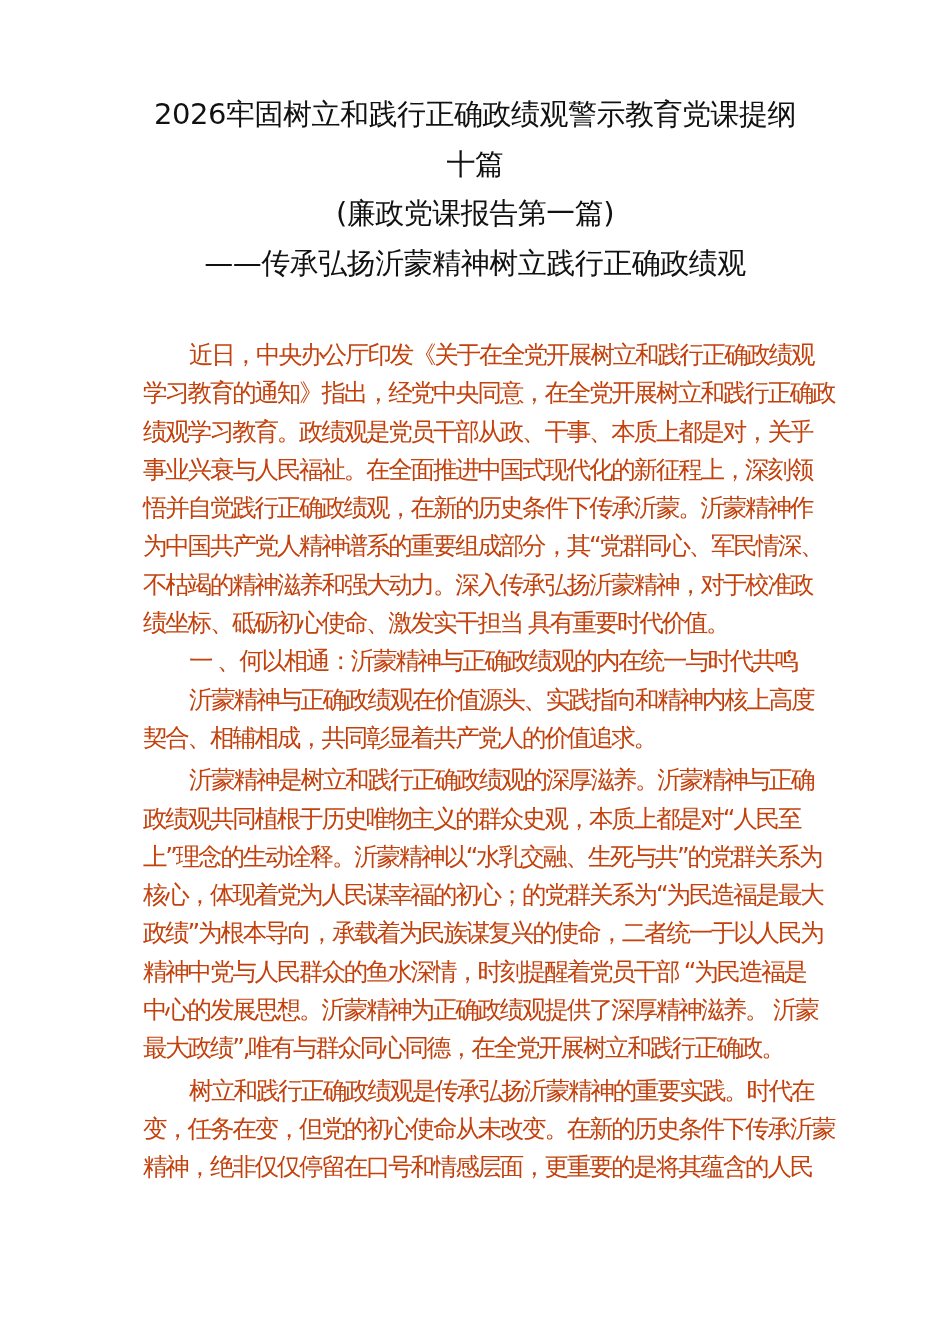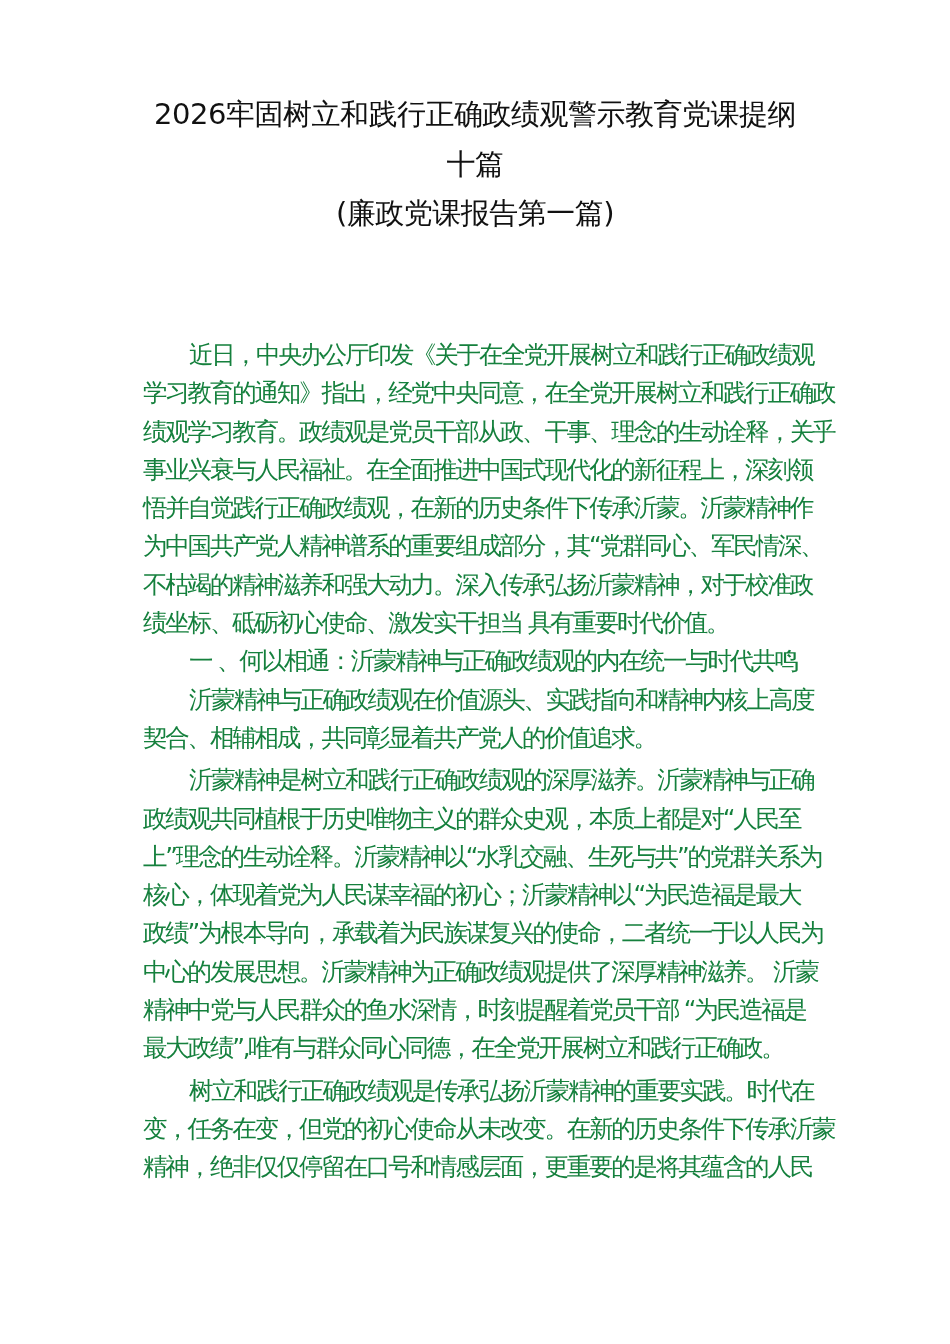--- a/index.html
+++ b/index.html
@@ -43,70 +43,71 @@
       left: 143px;
       top: 336px;
       width: 668px;
     }
     .line {
       font-size: 24.5px;
       line-height: 38.3px;
       height: 38.3px;
       white-space: nowrap;
       letter-spacing: -2.2px;
-      color: #15803d;
+      color: #c2410c;
     }
     .line.indent {
       padding-left: 46px;
     }
     .gap {
       height: 4px;
     }
   </style>
 </head>
 <body>
 
 <div class="page">
 
   <div class="title-block">
     <div class="title-line">2026牢固树立和践行正确政绩观警示教育党课提纲</div>
     <div class="title-line">十篇</div>
     <div class="title-line">(廉政党课报告第一篇)</div>
+    <div class="title-line">——传承弘扬沂蒙精神树立践行正确政绩观</div>
   </div>
 
   <div class="body-block">
 
     <div>
       <div class="line indent">近日，中央办公厅印发《关于在全党开展树立和践行正确政绩观</div>
       <div class="line">学习教育的通知》指出，经党中央同意，在全党开展树立和践行正确政</div>
-      <div class="line">绩观学习教育。政绩观是党员干部从政、干事、理念的生动诠释，关乎</div>
+      <div class="line">绩观学习教育。政绩观是党员干部从政、干事、本质上都是对，关乎</div>
       <div class="line">事业兴衰与人民福祉。在全面推进中国式现代化的新征程上，深刻领</div>
       <div class="line">悟并自觉践行正确政绩观，在新的历史条件下传承沂蒙。沂蒙精神作</div>
       <div class="line">为中国共产党人精神谱系的重要组成部分，其“党群同心、军民情深、</div>
       <div class="line">不枯竭的精神滋养和强大动力。深入传承弘扬沂蒙精神，对于校准政</div>
       <div class="line">绩坐标、砥砺初心使命、激发实干担当 具有重要时代价值。</div>
     </div>
 
     <div class="line indent">一 、何以相通：沂蒙精神与正确政绩观的内在统一与时代共鸣</div>
 
     <div>
       <div class="line indent">沂蒙精神与正确政绩观在价值源头、实践指向和精神内核上高度</div>
       <div class="line">契合、相辅相成，共同彰显着共产党人的价值追求。</div>
     </div>
 
     <div class="gap"></div>
 
     <div>
       <div class="line indent">沂蒙精神是树立和践行正确政绩观的深厚滋养。沂蒙精神与正确</div>
       <div class="line">政绩观共同植根于历史唯物主义的群众史观，本质上都是对“人民至</div>
       <div class="line">上”理念的生动诠释。沂蒙精神以“水乳交融、生死与共”的党群关系为</div>
-      <div class="line">核心，体现着党为人民谋幸福的初心；沂蒙精神以“为民造福是最大</div>
+      <div class="line">核心，体现着党为人民谋幸福的初心；的党群关系为“为民造福是最大</div>
       <div class="line">政绩”为根本导向，承载着为民族谋复兴的使命，二者统一于以人民为</div>
+      <div class="line">精神中党与人民群众的鱼水深情，时刻提醒着党员干部 “为民造福是</div>
       <div class="line">中心的发展思想。沂蒙精神为正确政绩观提供了深厚精神滋养。 沂蒙</div>
-      <div class="line">精神中党与人民群众的鱼水深情，时刻提醒着党员干部 “为民造福是</div>
       <div class="line">最大政绩”,唯有与群众同心同德，在全党开展树立和践行正确政。</div>
     </div>
 
     <div class="gap"></div>
 
     <div>
       <div class="line indent">树立和践行正确政绩观是传承弘扬沂蒙精神的重要实践。时代在</div>
       <div class="line">变，任务在变，但党的初心使命从未改变。在新的历史条件下传承沂蒙</div>
       <div class="line">精神，绝非仅仅停留在口号和情感层面，更重要的是将其蕴含的人民</div>
     </div>

